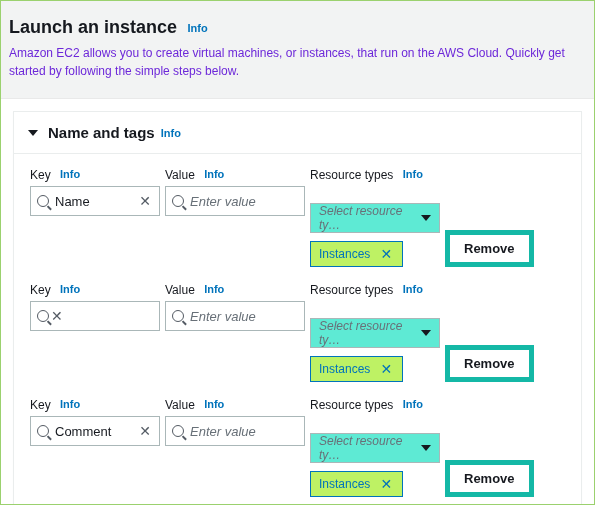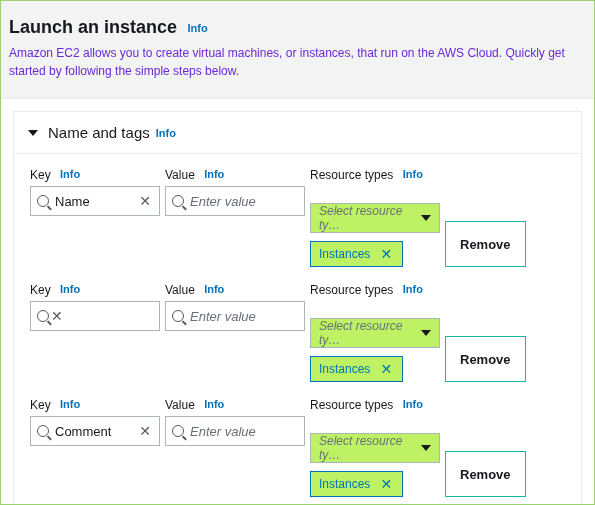--- a/index.html
+++ b/index.html
@@ -50,21 +50,21 @@
 }
 .expand-icon {
   width: 0; height: 0;
   border-left: 5px solid transparent;
   border-right: 5px solid transparent;
   border-top: 6px solid #16191f;
   margin-right: 10px;
 }
 .panel-header h2 {
   font-size: 15px;
-  font-weight: 400;
+  font-weight: 700;
   color: #16191f;
 }
 .panel-body {
   padding: 14px 16px 10px 16px;
 }
 .tag-row {
   display: flex;
   gap: 5px;
   margin-bottom: 16px;
 }
@@ -120,21 +120,21 @@
   cursor: pointer;
   padding: 0 2px;
   flex: 0 0 auto;
 }
 .select-wrap {
   display: flex;
   align-items: center;
   border: 1px solid #aab7b8;
   height: 30px;
   padding: 0 8px;
-  background: #bef264;
+  background: #5eead4;
   font-size: 12px;
   color: #687078;
   font-style: italic;
   justify-content: space-between;
   margin-top: 21px;
 }
 .caret-down {
   width: 0; height: 0;
   border-left: 5px solid transparent;
   border-right: 5px solid transparent;
@@ -145,26 +145,26 @@
   align-items: center;
   border: 1px solid #0073bb;
   color: #0073bb;
   font-size: 12px;
   padding: 4px 8px;
   margin-top: 8px;
   background: #bef264;
 }
 .chip .chip-x { color: #0073bb; margin-left: 8px; }
 .btn {
-  border: 1px solid #14b8a6;
+  border: 5px solid #14b8a6;
   background: #fff;
   font-size: 13px;
   font-weight: 600;
   color: #16191f;
-  height: 46px;
+  height: 37px;
   padding: 0 14px;
   cursor: pointer;
 }
 .footer-row { margin-top: 4px; }
 .hint {
   font-size: 11px;
   color: #687078;
   margin-top: 6px;
 }
 </style>

